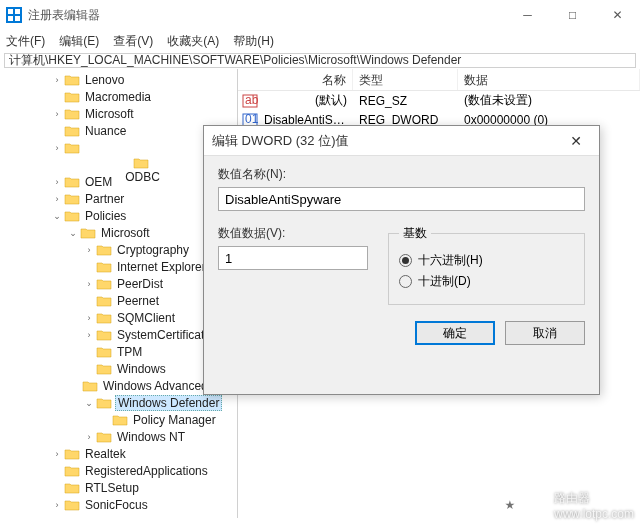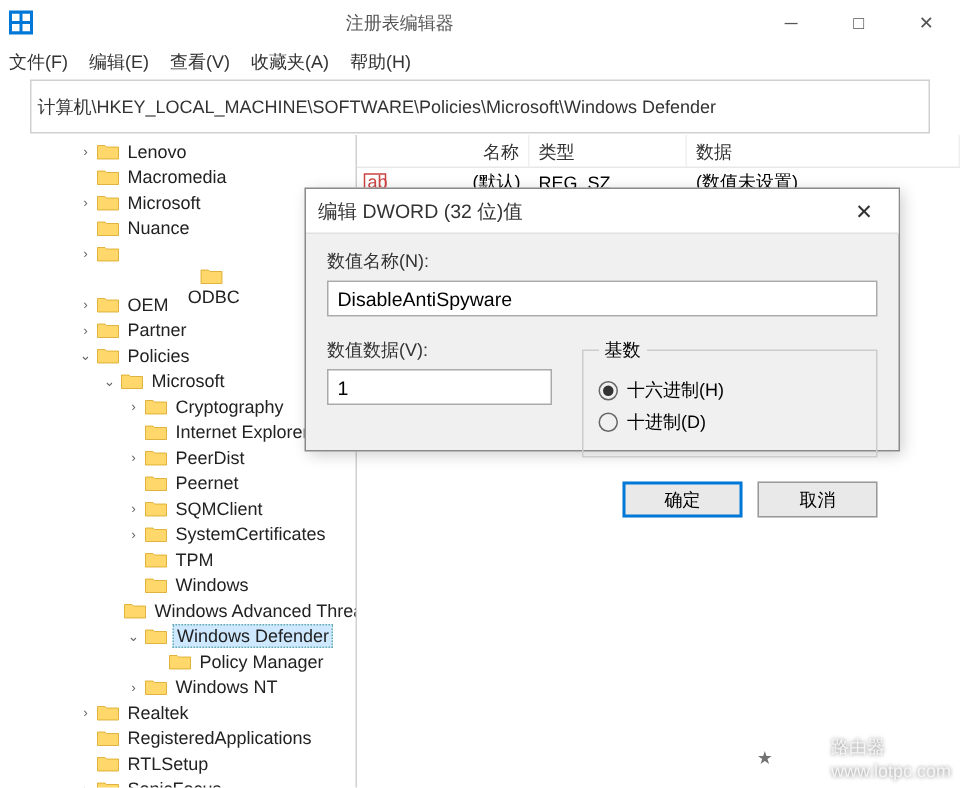--- a/index.html
+++ b/index.html
@@ -1,48 +1,48 @@
 <!DOCTYPE html>
 <html><head>
 <meta charset="utf-8">
 <style>
 * { box-sizing: border-box; margin: 0; padding: 0; font-family: "Microsoft YaHei", "Segoe UI", sans-serif; font-size: 12px; }
 body { width: 640px; height: 525px; background: #fff; overflow: hidden; position: relative; }
 
-.titlebar { height: 30px; display: flex; align-items: center; padding-left: 6px; background: #fff; text-align: center; }
+.titlebar { height: 30px; display: flex; align-items: center; padding-left: 6px; background: #fff; }
 .titlebar .app-icon { width: 16px; height: 16px; background: #0078d7; margin-right: 6px; display: flex; align-items: center; justify-content: center; }
 .titlebar .app-icon svg { width: 12px; height: 12px; }
 .titlebar .title { flex: 1; color: #555; }
 .titlebar .wbtn { width: 45px; height: 30px; display: flex; align-items: center; justify-content: center; color: #555; }
 
 .menubar { height: 22px; display: flex; align-items: center; padding-left: 0; gap: 2px; color: #333; }
 .menubar .mitem { padding: 2px 6px; }
 
-.addressbar { height: 36px; border: 1px solid #d0d0d0; margin: 1px 20px; padding: 2px 4px; display: flex; align-items: center; background: #fff; color: #333; }
+.addressbar { height: 15px; border: 1px solid #d0d0d0; margin: 1px 4px; padding: 2px 4px; display: flex; align-items: center; background: #fff; color: #333; }
 
 .panes { display: flex; height: 449px; }
 .tree { width: 238px; border-right: 1px solid #d0d0d0; overflow: hidden; padding: 2px; background: #fff; }
 .tree-row { display: flex; align-items: center; height: 17px; white-space: nowrap; color: #222; }
 .tree-row .tw { display: flex; align-items: center; justify-content: center; width: 14px; height: 14px; color: #666; font-size: 9px; }
 .tree-row .folder { width: 16px; height: 14px; margin-right: 3px; }
 .tree-row.selected .label { background: #cde8ff; border: 1px dotted #6aa; padding: 0 2px; }
 .tree-row .label { padding: 0 2px; }
 
 .list { flex: 1; background: #fff; }
 .list-header { display: flex; height: 22px; border-bottom: 1px solid #e8e8e8; }
 .list-header .col { padding: 3px 6px; color: #333; border-right: 1px solid #f0f0f0; }
 .list-row { display: flex; height: 19px; align-items: center; }
 .list-row .cell { padding: 0 6px; overflow: hidden; text-overflow: ellipsis; white-space: nowrap; }
 .list-row .ico { width: 16px; height: 16px; margin-left: 4px; }
 
 .col-name { width: 115px; text-align: right; }
 .col-type { width: 105px; }
 .col-data { flex: 1; }
 
-.dialog { position: absolute; left: 203px; top: 125px; width: 397px; height: 176px; background: #f0f0f0; border: 1px solid #8a8a8a; box-shadow: 2px 2px 10px rgba(0,0,0,0.2); }
+.dialog { position: absolute; left: 203px; top: 125px; width: 397px; height: 270px; background: #f0f0f0; border: 1px solid #8a8a8a; box-shadow: 2px 2px 10px rgba(0,0,0,0.2); }
 .dialog .dtitle { height: 30px; display: flex; align-items: center; padding: 0 8px; background: #fff; border-bottom: 1px solid #e0e0e0; }
 .dialog .dtitle .t { flex: 1; color: #333; font-size: 13px; }
 .dialog .dtitle .x { width: 30px; text-align: center; color: #333; font-size: 14px; }
 .dialog .body { padding: 10px 14px; }
 .dialog .lbl { color: #333; margin-bottom: 4px; }
 .dialog input[type=text] { width: 100%; height: 24px; border: 1px solid #aaa; padding: 2px 6px; background: #fff; font-size: 13px; }
 .dialog .row2 { display: flex; margin-top: 14px; }
 .dialog .left { width: 170px; }
 .dialog .left input { width: 150px; }
 .dialog .right { flex: 1; }

